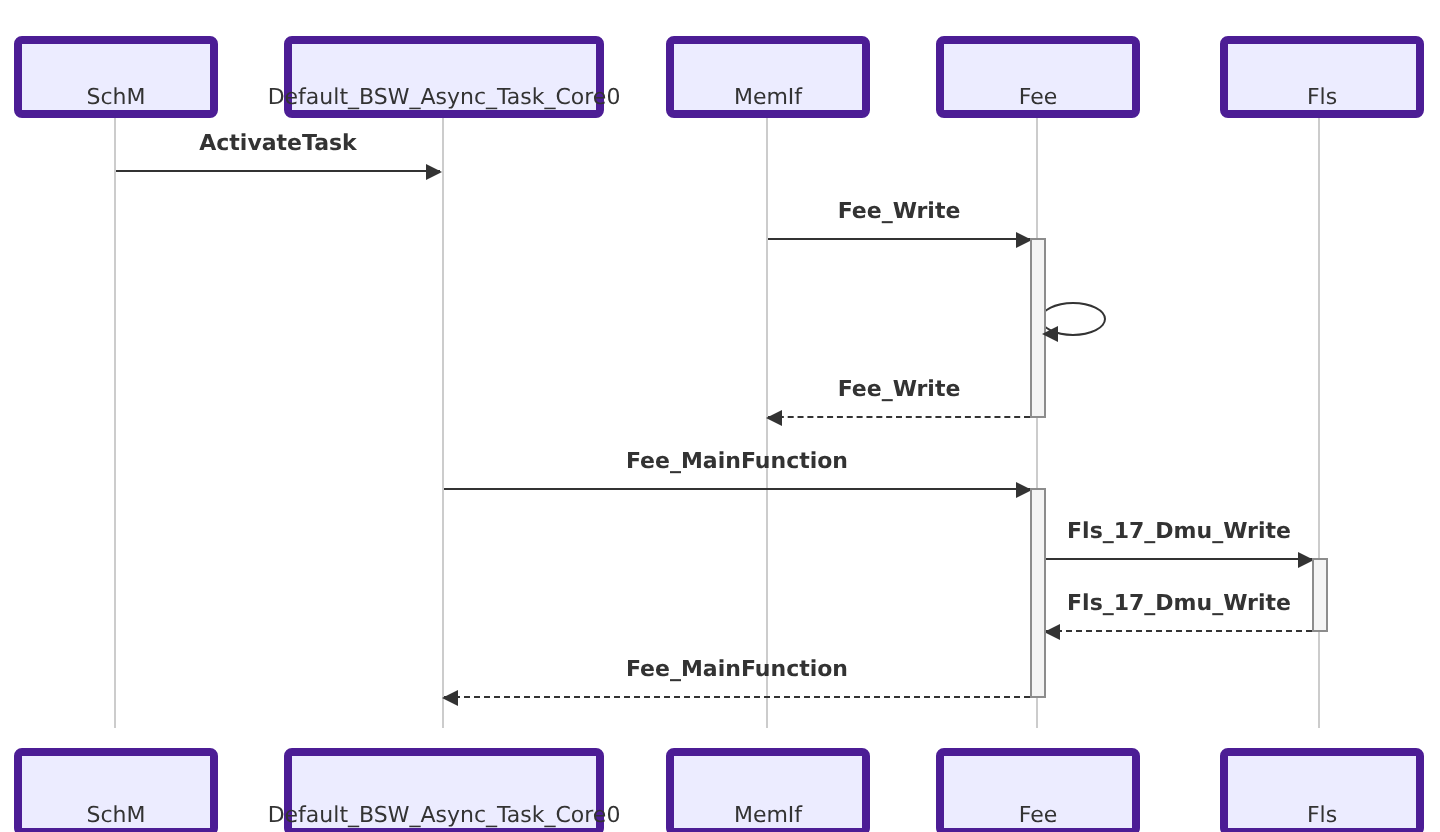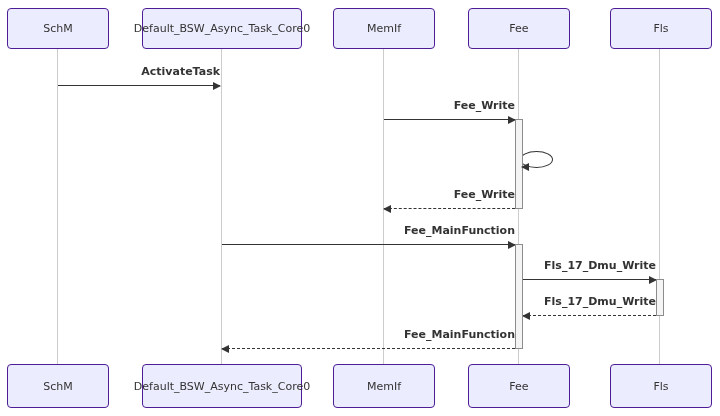--- a/index.html
+++ b/index.html
@@ -1,34 +1,34 @@
 <!DOCTYPE html>
 <html><head>
 <meta charset="utf-8">
 <style>
   html,body{margin:0;padding:0;background:#ffffff;}
   .stage{
     position:relative;width:720px;height:416px;background:#ffffff;overflow:hidden;
     font-family:"DejaVu Sans","Liberation Sans",sans-serif;
   }
   .box{
-    position:absolute;height:41px;background:#ECECFF;border:1px solid #4c1d95;
-    border-radius:4px;display:flex;align-items:center;justify-content:center;
-    font-size:11px;color:#333333;box-sizing:border-box;z-index:4;
+    position:absolute;height:41px;background:#ECECFF;border:4px solid #4c1d95;
+    border-radius:4px;display:flex;align-items:flex-end;justify-content:center;
+    font-size:11px;color:#333333;box-sizing:border-box;z-index:4;margin-top:10px;
   }
   .lifeline{
     position:absolute;top:48px;height:316px;width:1px;background:#cccccc;z-index:0;
   }
   .activation{
     position:absolute;width:8px;background:#f4f4f4;border:1px solid #8c8c8c;
     box-sizing:border-box;z-index:2;
   }
   .msg-label{
     position:absolute;font-size:11px;font-weight:bold;color:#333333;
-    text-align:right;white-space:nowrap;z-index:3;
+    text-align:center;white-space:nowrap;z-index:3;
   }
   .line{position:absolute;height:0;border-top:1px solid #333333;z-index:1;}
   .line.dashed{border-top-style:dashed;}
   .arr-r{
     position:absolute;right:-1px;top:-4px;width:0;height:0;
     border-top:4px solid transparent;border-bottom:4px solid transparent;
     border-left:8px solid #333333;z-index:3;
   }
   .arr-l{
     position:absolute;left:-1px;top:-4px;width:0;height:0;

